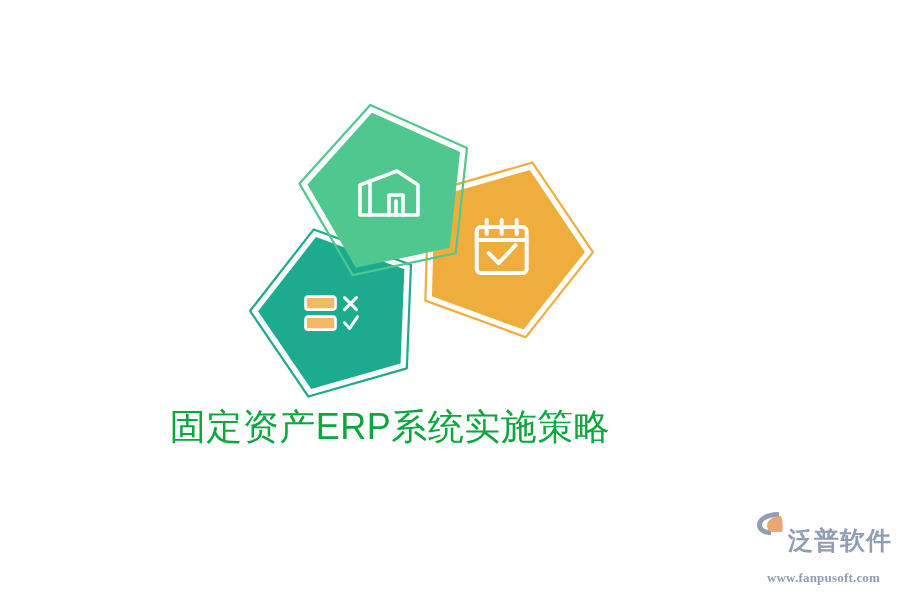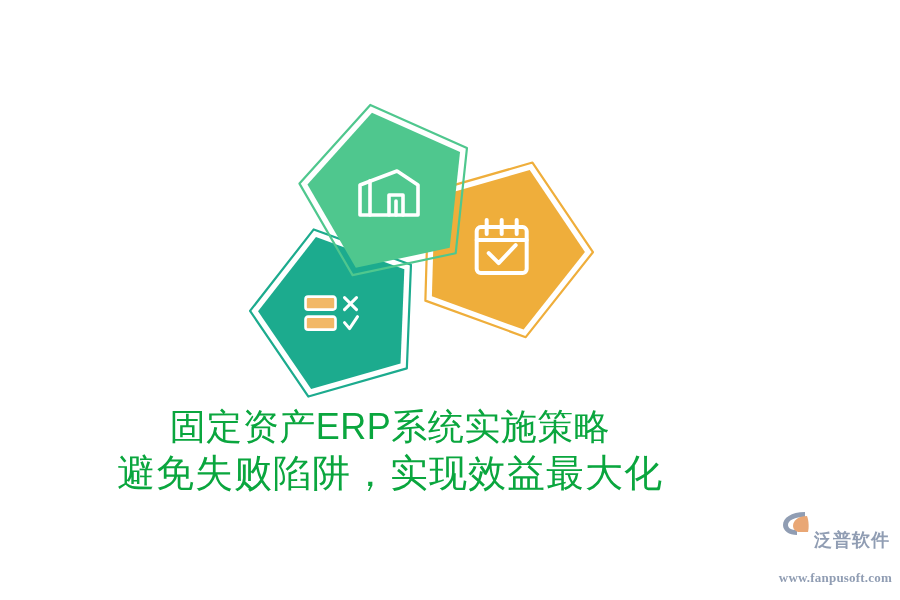--- a/index.html
+++ b/index.html
@@ -57,21 +57,21 @@
     align-items: center;
     opacity: 0.92;
   }
   .logo-row {
     display: flex;
     align-items: center;
     gap: 3px;
   }
   .logo-brand-text {
     color: #8795ad;
-    font-size: 18px;
+    font-size: 25px;
     line-height: 28px;
     font-weight: 700;
     letter-spacing: 1px;
     margin-top: 31px;
   }
   .logo-url-text {
     color: #8795ad;
     font-size: 13px;
     line-height: 16px;
     font-weight: 700;
@@ -135,21 +135,20 @@
 
         <line x1="7" y1="22" x2="7" y2="8"></line>
       </g>
     </g>
 
   </svg>
 </div>
 
 <div id="headline-block">
   <span class="headline-line" id="headline-line-1" style="color: rgb(10, 166, 62);">固定资产ERP系统实施策略</span>
-  <span class="headline-line" id="headline-line-2" style="color: rgb(10, 166, 62);">避免失败陷阱，实现效益最大化</span>
 </div>
 
 <div id="watermark-logo">
   <div class="logo-row">
     <span>
       <svg width="30" height="28" viewBox="0 0 30 28" xmlns="http://www.w3.org/2000/svg">
         <path d="M24 3 C10 3 2 9 2 16 C2 22 8 26 16 26 L16 21 C10 21 7 19 7 16 C7 11 14 8 24 8 Z" fill="#8795ad"></path>
         <path d="M26 7 C18 7 12 11 12 17 C12 20 14 22 17 23 L27 23 C28 19 28 12 26 7 Z" fill="#e8a06a"></path>
       </svg>
     </span>

